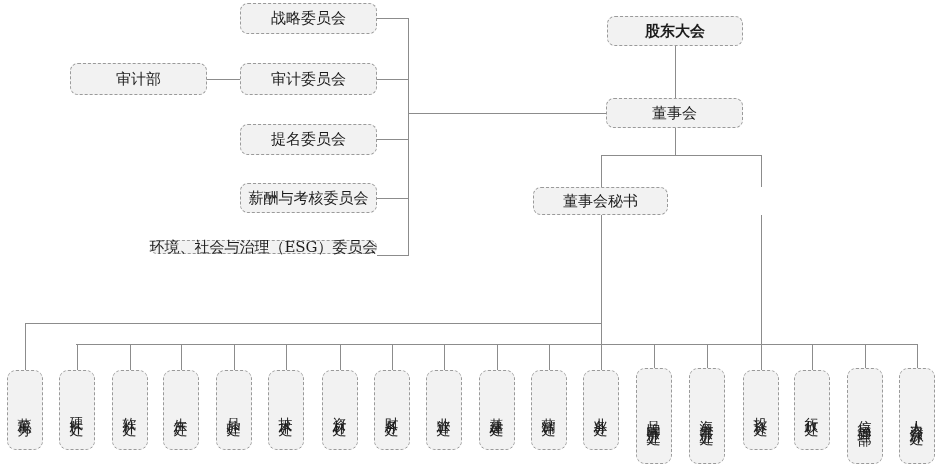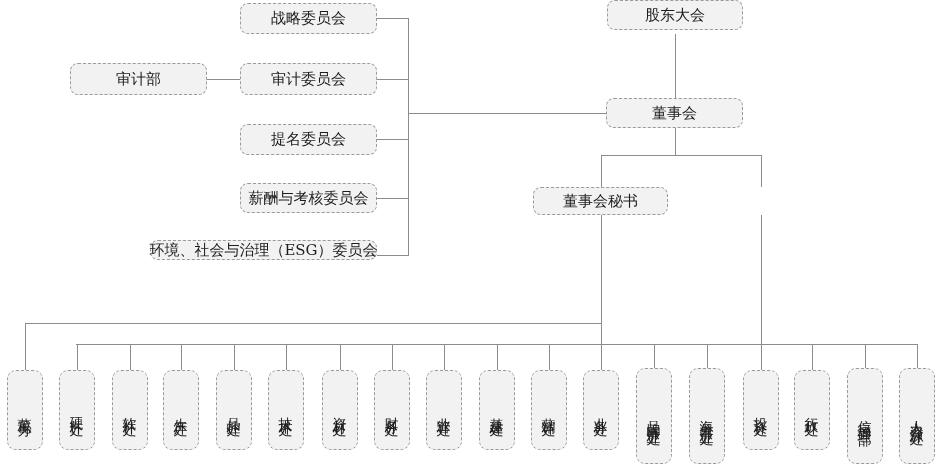--- a/index.html
+++ b/index.html
@@ -97,25 +97,25 @@
   </div>
   <div class="hbox" style="left:240px; top:124px; width:137px; height:31px;">
     <span>提名委员会</span>
   </div>
   <div class="hbox" style="left:240px; top:63px; width:137px; height:32px;">
     <span>审计委员会</span>
   </div>
   <div class="hbox" style="left:240px; top:183px; width:137px; height:30px;">
     <span>薪酬与考核委员会</span>
   </div>
-  <div class="hbox" style="left:150px; top:240px; width:227px; height:20px;align-items:center;">
+  <div class="hbox" style="left:150px; top:240px; width:227px; height:14px;align-items:center;">
     <span>环境、社会与治理（ESG）委员会</span>
   </div>
 
-  <div class="hbox" style="left:607px; top:0; width:136px; height:30px;">
+  <div class="hbox" style="left:607px; top:16px; width:136px; height:30px;font-weight:bold;">
     <span>股东大会</span>
   </div>
   <div class="hbox" style="left:606px; top:98px; width:137px; height:30px;">
     <span>董事会</span>
   </div>
   <div class="hbox" style="left:533px; top:187px; width:135px; height:28px;">
     <span>董事会秘书</span>
   </div>
 
   <div class="vbox" style="left:7px; top:370px; height:80px;">

